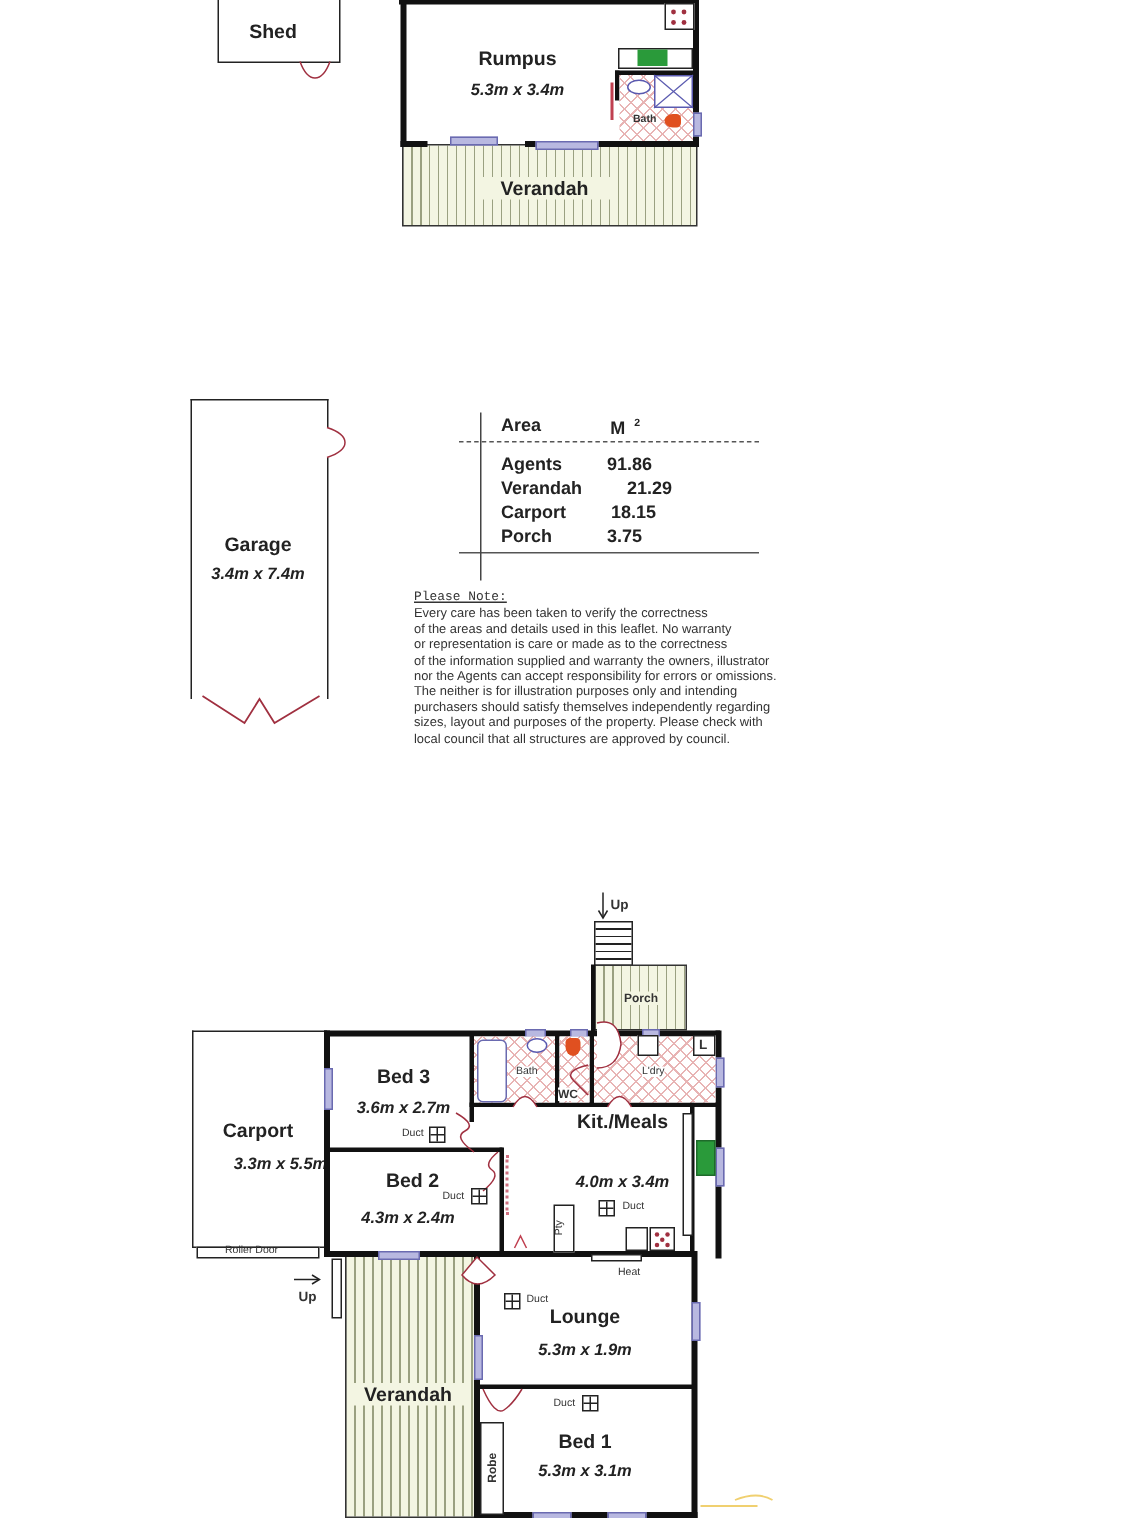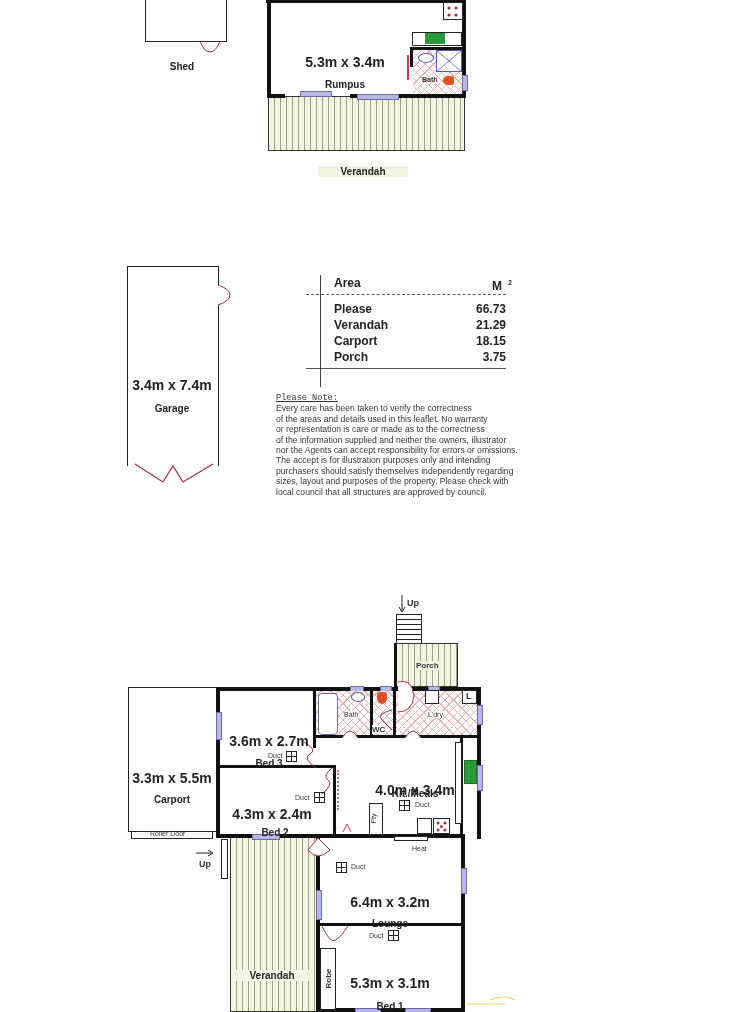--- a/index.html
+++ b/index.html
@@ -1,30 +1,30 @@
 <!DOCTYPE html>
 <html><head>
 <meta charset="utf-8">
 <style>
   html,body{margin:0;padding:0;background:#fff;}
   body{width:750px;height:1012px;position:relative;overflow:hidden;font-family:"Liberation Sans",sans-serif;}
   .abs{position:absolute;}
   .wall{position:absolute;background:#111;}
   .lbl{position:absolute;font-weight:bold;color:#222;white-space:nowrap;text-align:center;}
-  .room-name{font-size:10px;margin-top:48px;}
-  .room-dim{font-size:14px;}
+  .room-name{font-size:13px;}
+  .room-dim{font-size:11px;font-style:italic;}
   .small{font-size:8px;font-weight:normal;color:#333;position:absolute;white-space:nowrap;}
   .hatch{background:repeating-linear-gradient(90deg,#f3f5e2 0 5px,#9aa080 5px 6px);}
   .tile{background:
      repeating-linear-gradient(45deg,transparent 0 5px,#e8b4b4 5px 6px),
      repeating-linear-gradient(-45deg,#fff 0 5px,#e8b4b4 5px 6px);}
   .window{position:absolute;background:#b8b8e0;border:1px solid #6a6ab0;}
   .thin{position:absolute;border:1.5px solid #222;background:#fff;box-sizing:border-box;}
   .area-table{position:absolute;left:306px;top:275px;width:200px;font-size:12px;font-weight:bold;color:#222;}
-  .area-row{display:flex;justify-content:space-between;padding:0 0 0 28px;height:16px;line-height:16px;gap:35px;}
+  .area-row{display:flex;justify-content:flex-start;padding:0 0 0 28px;height:16px;line-height:16px;}
   .area-val{width:60px;text-align:right;}
   .note{position:absolute;left:276px;top:393px;width:280px;font-size:8.6px;line-height:10.4px;color:#333;}
   .note-title{text-decoration:underline;font-family:Liberation Mono, monospace;}
   svg{position:absolute;overflow:visible;}
 </style>
 </head>
 <body>
 
 <div class="thin" style="left:145px;top:-4px;width:82px;height:46px;"></div>
 <div class="lbl room-name" style="left:145px;top:13px;width:74px;">Shed</div>
@@ -79,22 +79,22 @@
 <div class="lbl room-dim" style="left:127px;top:377px;width:90px;">3.4m x 7.4m</div>
 
 <div class="area-table">
   <div class="abs" style="left:14px;top:0;width:1px;height:112px;background:#444;"></div>
   <div class="area-row">
     <span>Area</span>
     <span class="area-val"><span>M</span><sup style="font-size:7px;position:relative;left:6px;">2</sup></span>
   </div>
   <div style="height:2px;border-top:1px dashed #555;margin:3px 0 4px 0;"></div>
   <div class="area-row">
-      <span>Please</span>
-      <span class="area-val">66.73</span>
+      <span>Agents</span>
+      <span class="area-val">91.86</span>
     </div>
   <div class="area-row">
       <span>Verandah</span>
       <span class="area-val">21.29</span>
     </div>
   <div class="area-row">
       <span>Carport</span>
       <span class="area-val">18.15</span>
     </div>
   <div class="area-row">
@@ -102,42 +102,42 @@
       <span class="area-val">3.75</span>
     </div>
   <div style="height:2px;border-top:1.5px solid #555;margin:3px 0 4px 0;"></div>
 </div>
 
 <div class="note">
   <div class="note-title">Please Note:</div>
   <div>Every care has been taken to verify the correctness</div>
   <div>of the areas and details used in this leaflet. No warranty</div>
   <div>or representation is care or made as to the correctness</div>
-  <div>of the information supplied and neither the owners, illustrator</div>
+  <div>of the information supplied and warranty the owners, illustrator</div>
   <div>nor the Agents can accept responsibility for errors or omissions.</div>
-  <div>The accept is for illustration purposes only and intending</div>
+  <div>The neither is for illustration purposes only and intending</div>
   <div>purchasers should satisfy themselves independently regarding</div>
   <div>sizes, layout and purposes of the property. Please check with</div>
   <div>local council that all structures are approved by council.</div>
 </div>
 
 <svg style="left:398px;top:595px;" width="10" height="20">
     <line x1="4" y1="0" x2="4" y2="16" stroke="#222" stroke-width="1"></line>
     <path d="M1 12 L4 17 L7 12" fill="none" stroke="#222" stroke-width="1"></path>
   </svg>
 <div class="small" style="left:407px;top:598px;font-size:9px;font-weight:bold;">Up</div>
 <div class="abs" style="left:396px;top:614px;width:26px;height:30px;border:1px solid #222;box-sizing:border-box;background:repeating-linear-gradient(180deg,#fff 0 4px,#222 4px 5px);"></div>
 
 <div class="abs hatch" style="left:396px;top:643px;width:62px;height:44px;border:1px solid #333;box-sizing:border-box;"></div>
 <div class="wall" style="left:394px;top:643px;width:3px;height:46px;"></div>
 <div class="small" style="left:416px;top:661px;font-weight:bold;background:#f3f5e2;">Porch</div>
 
 <div class="thin" style="left:128px;top:687px;width:90px;height:145px;border-right:none;"></div>
 <div class="lbl room-name" style="left:128px;top:746px;width:88px;">Carport</div>
-<div class="lbl room-dim" style="left:128px;top:770px;width:88px;">3.3m x 5.5m</div>
+<div class="lbl room-dim" style="left:143px;top:770px;width:88px;">3.3m x 5.5m</div>
 <div class="thin" style="left:131px;top:831px;width:82px;height:8px;border-width:1px;"></div>
 <div class="small" style="left:150px;top:830px;font-size:7px;">Roller Door</div>
 <svg style="left:196px;top:849px;" width="20" height="8">
     <line x1="0" y1="4" x2="16" y2="4" stroke="#222" stroke-width="1"></line>
     <path d="M12 1 L17 4 L12 7" fill="none" stroke="#222" stroke-width="1"></path>
   </svg>
 <div class="small" style="left:199px;top:859px;font-size:9px;font-weight:bold;">Up</div>
 <div class="thin" style="left:221px;top:839px;width:7px;height:40px;border-width:1px;"></div>
 
 <div class="abs hatch" style="left:230px;top:837px;width:88px;height:175px;border:1px solid #333;box-sizing:border-box;"></div>
@@ -240,21 +240,21 @@
     <circle cx="10" cy="10" r="1.5" fill="#a03040"></circle>
     <circle cx="6.5" cy="6.5" r="1.5" fill="#a03040"></circle>
   </svg>
 <div class="thin" style="left:417px;top:818px;width:15px;height:16px;border-width:1px;"></div>
 <div class="thin" style="left:394px;top:836px;width:34px;height:5px;border-width:1px;"></div>
 <div class="small" style="left:412px;top:845px;font-size:7px;">Heat</div>
 
 <div class="abs" style="left:336px;top:862px;width:9px;height:9px;border:1px solid #222;background:linear-gradient(#222,#222) center/1px 100% no-repeat,linear-gradient(#222,#222) center/100% 1px no-repeat;"></div>
 <div class="small" style="left:351px;top:863px;font-size:7px;">Duct</div>
 <div class="lbl room-name" style="left:330px;top:870px;width:120px;">Lounge</div>
-<div class="lbl room-dim" style="left:330px;top:894px;width:120px;">6.4m x 3.2m</div>
+<div class="lbl room-dim" style="left:330px;top:894px;width:120px;">5.3m x 1.9m</div>
 
 <div class="small" style="left:369px;top:932px;font-size:7px;">Duct</div>
 <div class="abs" style="left:388px;top:930px;width:9px;height:9px;border:1px solid #222;background:linear-gradient(#222,#222) center/1px 100% no-repeat,linear-gradient(#222,#222) center/100% 1px no-repeat;"></div>
 <div class="lbl room-name" style="left:330px;top:953px;width:120px;">Bed 1</div>
 <div class="lbl room-dim" style="left:330px;top:975px;width:120px;">5.3m x 3.1m</div>
 <div class="thin" style="left:320px;top:948px;width:16px;height:62px;border-width:1px;"></div>
 <div class="small" style="left:318px;top:974px;font-size:8px;font-weight:bold;transform:rotate(-90deg);">Robe</div>
 
 <svg style="left:465px;top:990px;" width="80" height="20">
     <path d="M2 14 L40 14 M25 10 Q40 4 50 10" fill="none" stroke="#f0d070" stroke-width="1.2"></path>

